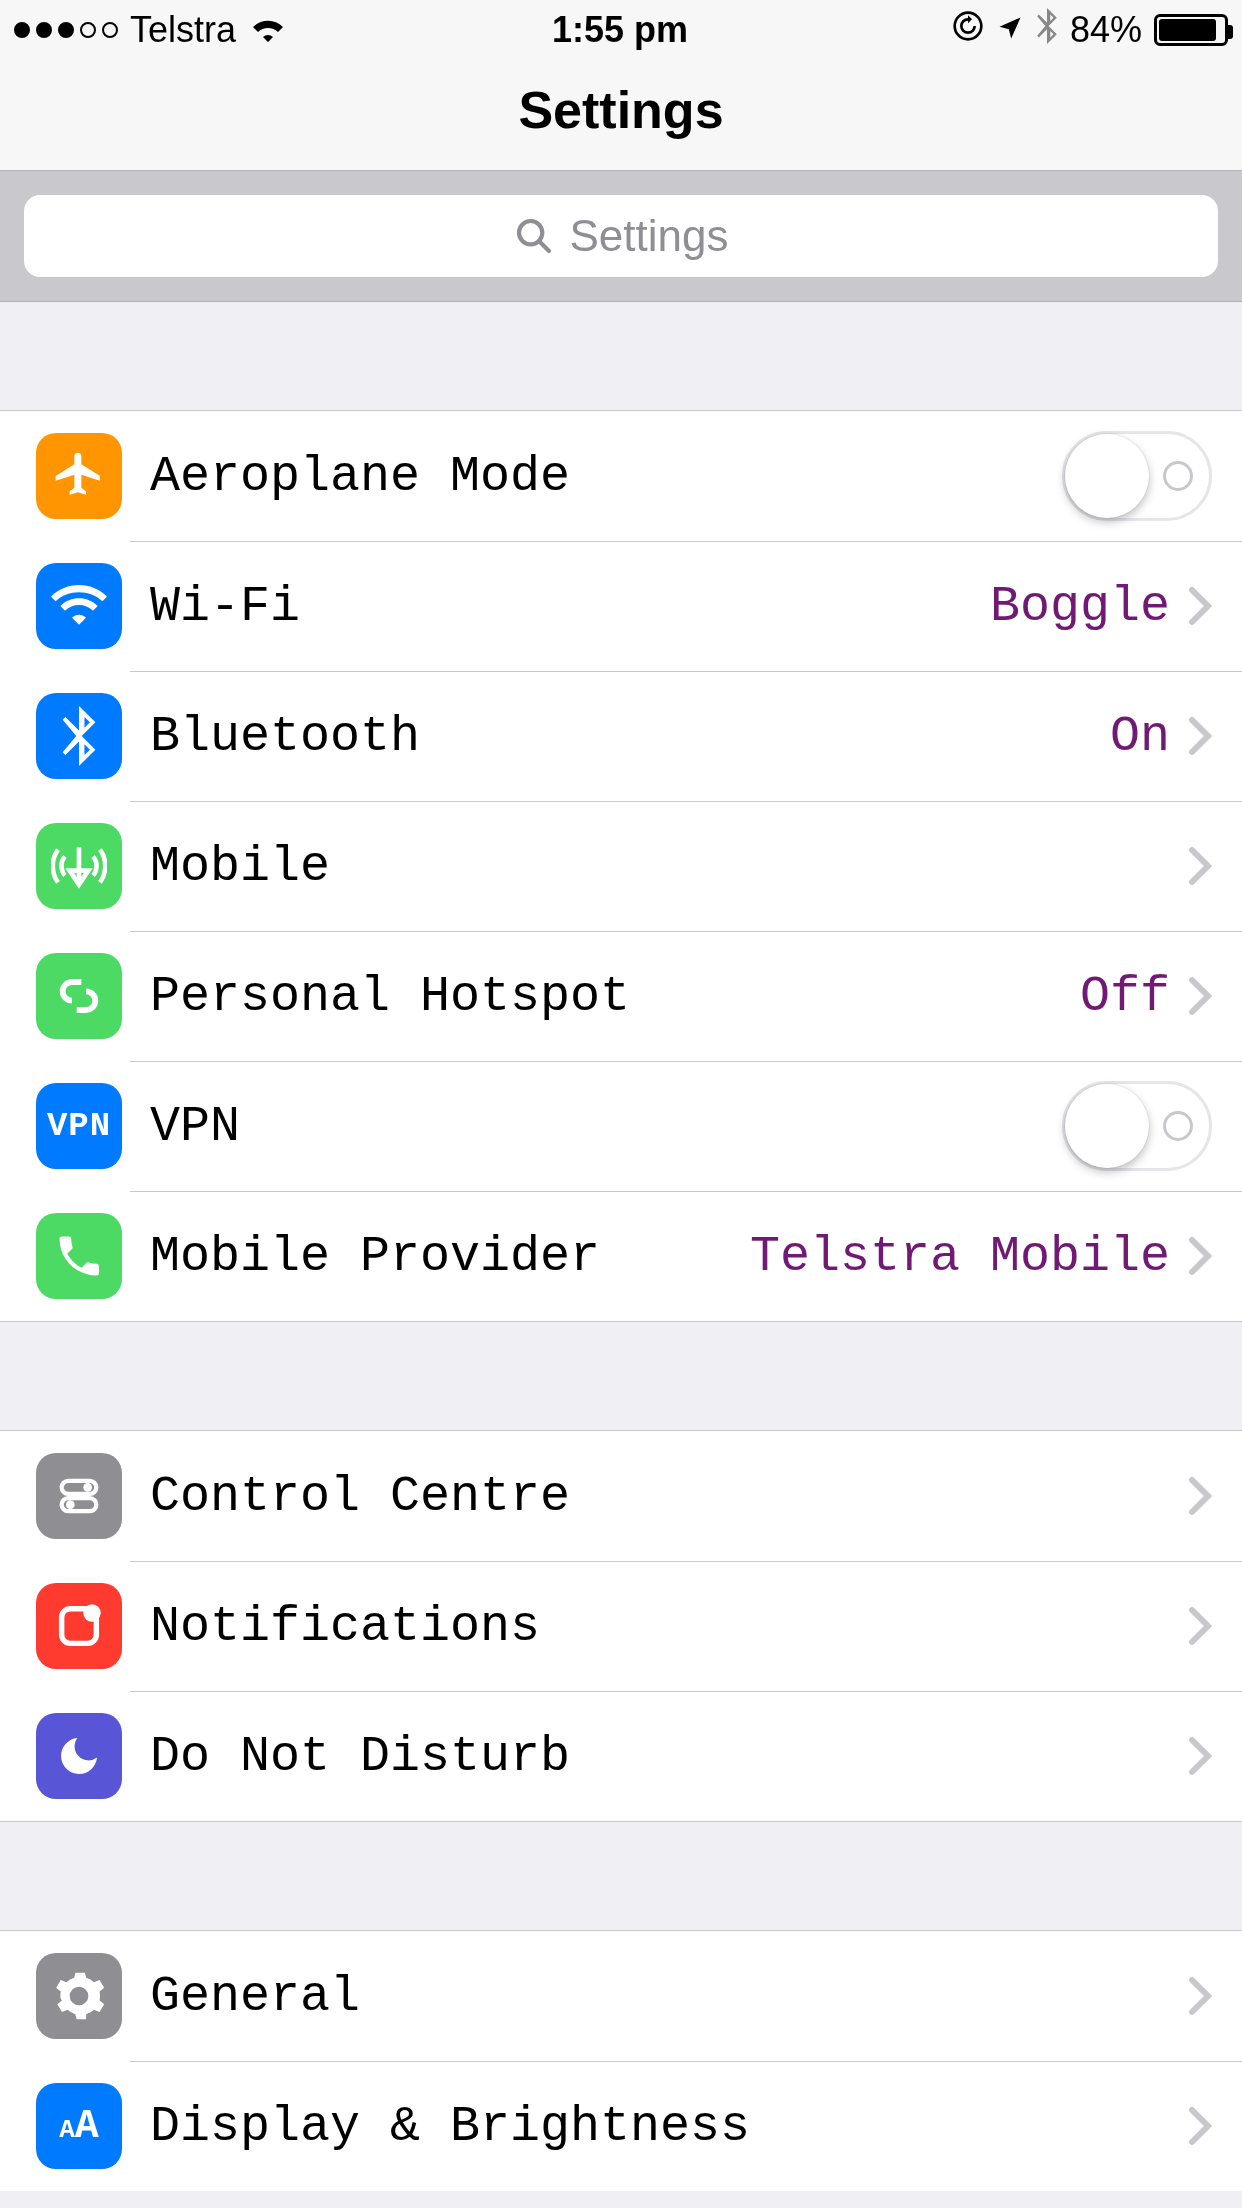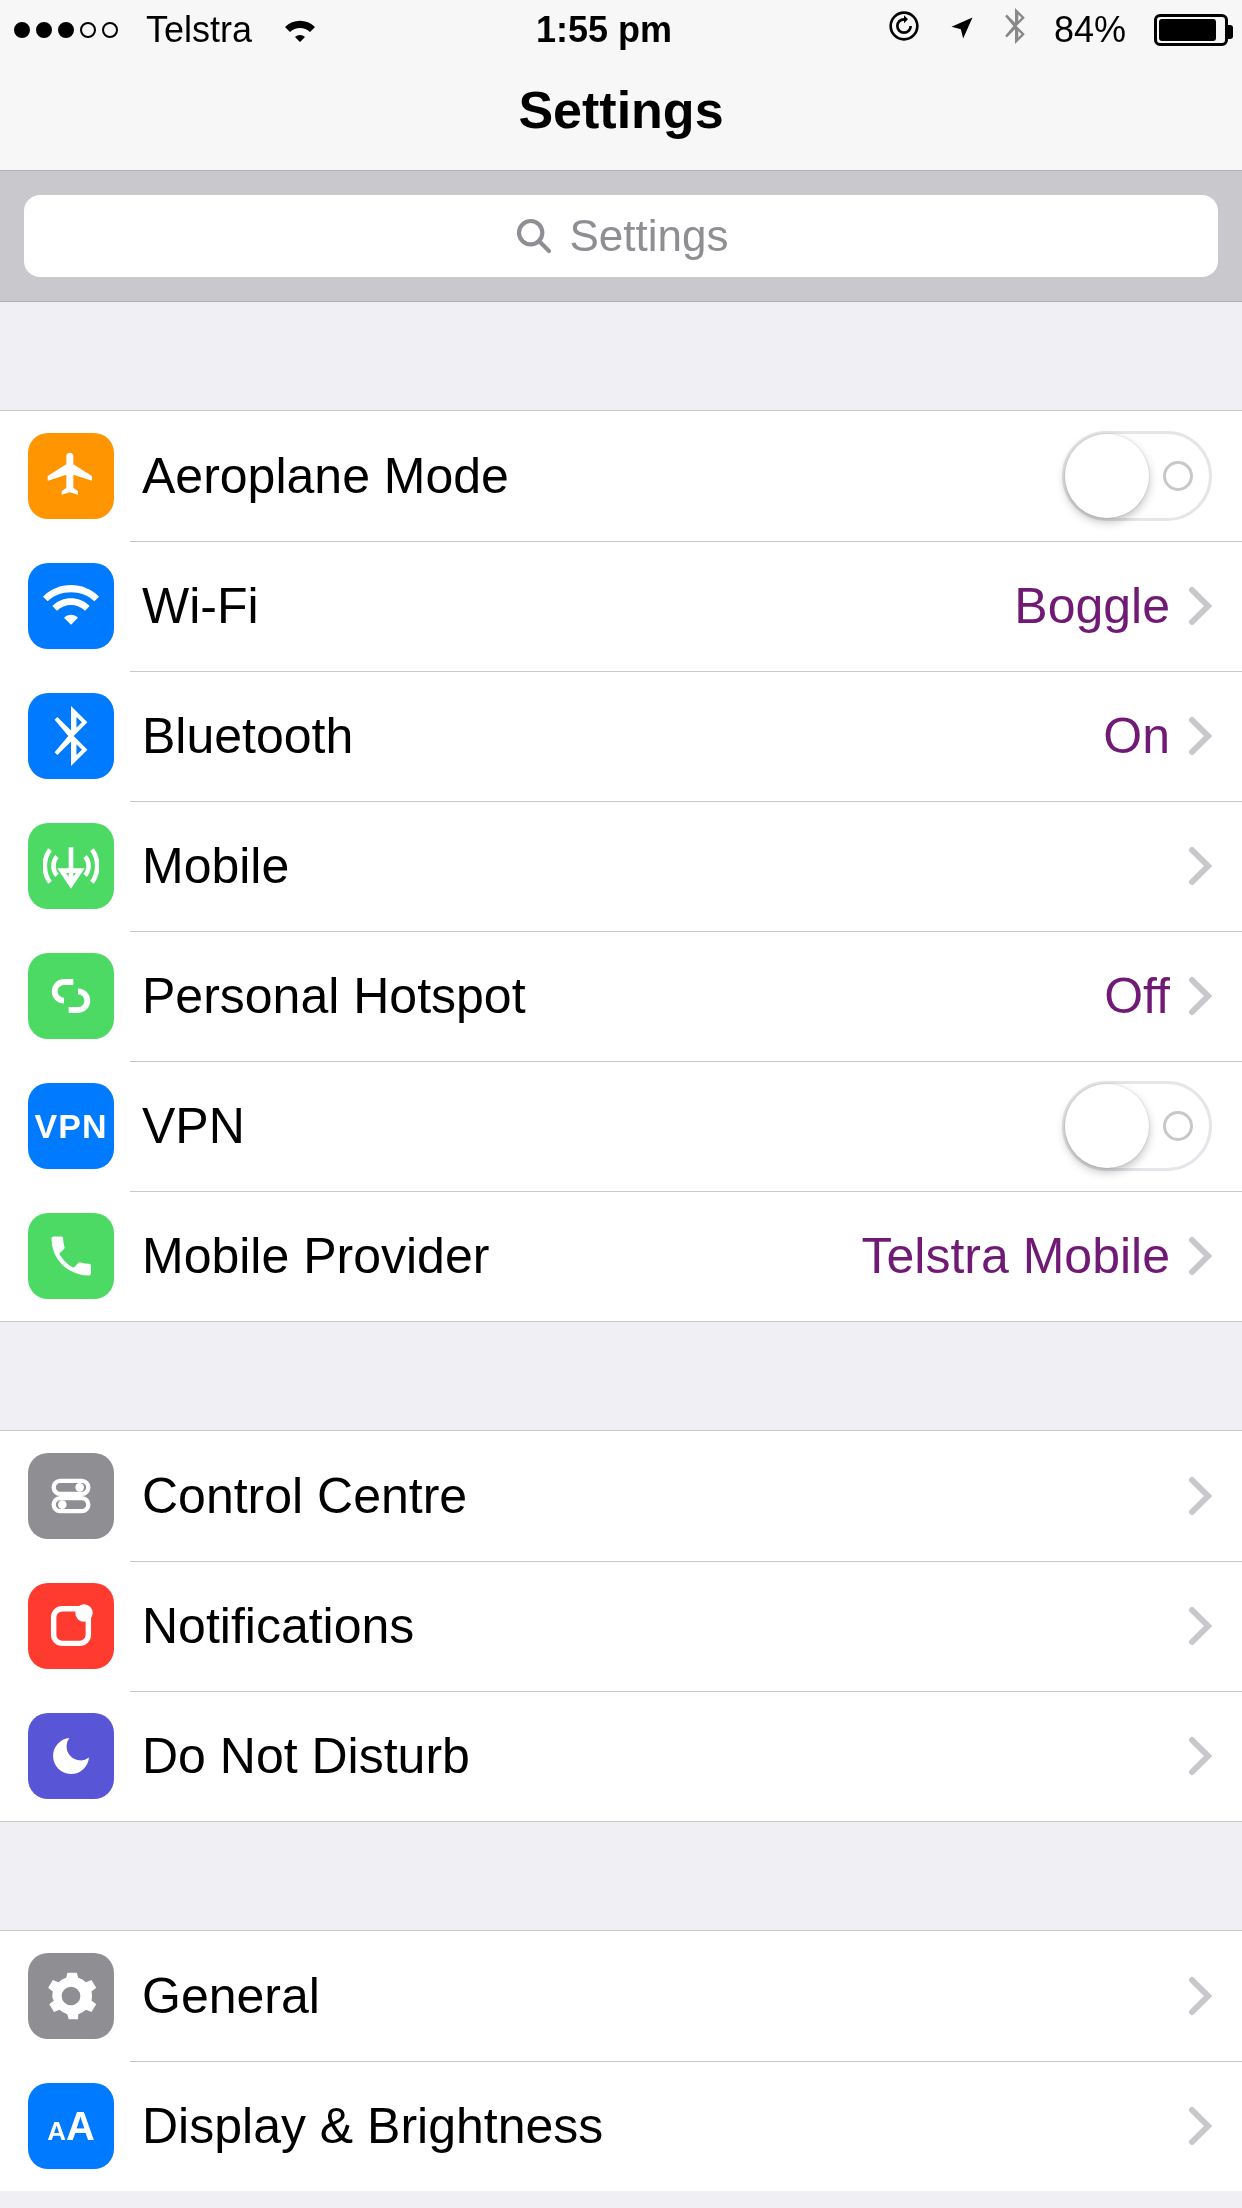--- a/index.html
+++ b/index.html
@@ -16,21 +16,21 @@
   .status-bar {
     height: 60px;
     display: flex;
     align-items: center;
     justify-content: space-between;
     padding: 0 14px;
     font-size: 36px;
     font-weight: 500;
     background: #f7f7f7;
   }
-  .status-left, .status-right { display: flex; align-items: center; gap: 28px; text-align: right; }
+  .status-left, .status-right { display: flex; align-items: center; gap: 12px; text-align: right; }
   .signal-dots { display: flex; gap: 6px; }
   .signal-dots .dot {
     width: 16px; height: 16px; border-radius: 50%;
     border: 2px solid #000;
   }
   .signal-dots .dot.filled { background: #000; }
   .status-wifi-icon { display:inline-block; }
   .bt-icon { color:#777;}
   .battery {
     width: 74px; height: 32px;
@@ -81,23 +81,24 @@
   .group-gap { height: 108px; }
   .group {
     background: #fff;
     border-top: 1px solid #c8c7cc;
     border-bottom: 1px solid #c8c7cc;
   }
   .row {
     display: flex;
     align-items: center;
     height: 130px;
-    padding-left: 28px;
+    padding-left: 36px;
     padding-right: 30px;
     position: relative;
+    font-family: Liberation Mono, monospace;
   }
   .row + .row::before{
     content:"";
     position:absolute;
     left: 130px; right:0; top:0;
     height:1px; background:#c8c7cc;
   }
   .icon-badge {
     width: 86px; height: 86px;
     border-radius: 20px;

